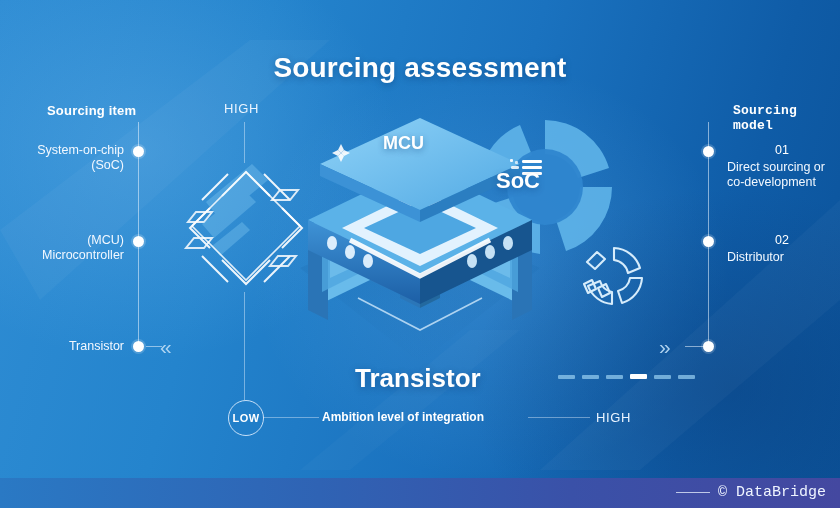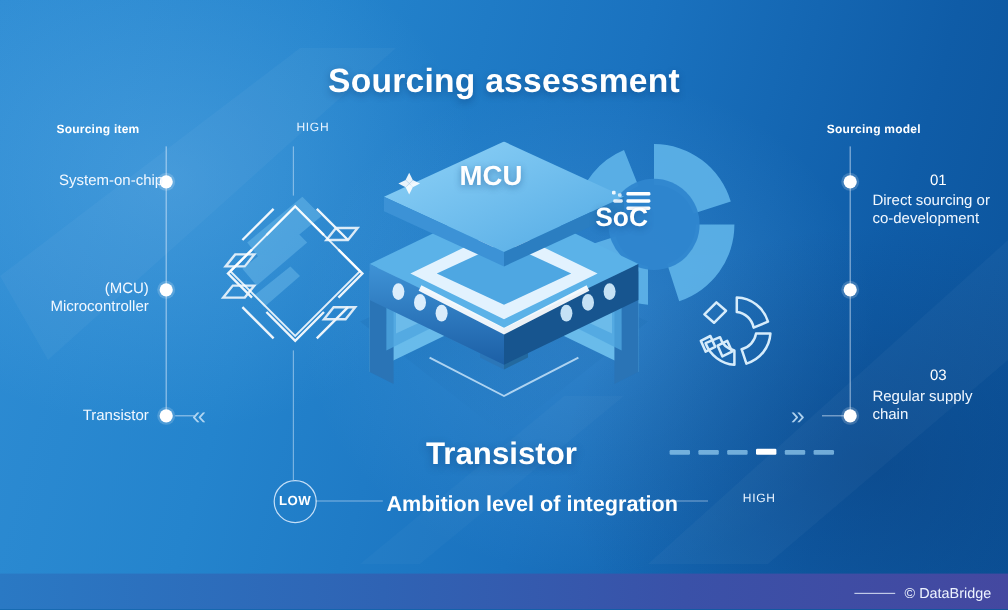--- a/index.html
+++ b/index.html
@@ -24,22 +24,22 @@
 
   
   .title{
     position:absolute;left:0;right:0;top:52px;text-align:center;
     font-size:28px;font-weight:bold;color:#ffffff;letter-spacing:.2px;
     text-shadow:0 2px 6px rgba(0,40,90,.35);
   }
 
   
   .lbl{position:absolute;color:#ffffff;}
-  .hdr{font-size:10px;font-weight:bold;letter-spacing:.2px;}
-  .axis-cap{font-size:10px;color:#eaf4ff;letter-spacing:.6px;margin-left:23px;}
+  .hdr{font-size:13px;font-weight:bold;letter-spacing:.2px;}
+  .axis-cap{font-size:13px;color:#eaf4ff;letter-spacing:.6px;}
 
   
   .tl-line{position:absolute;background:rgba(233,244,255,.55);}
   .dot{position:absolute;width:11px;height:11px;border-radius:50%;
        background:#ffffff;box-shadow:0 0 0 2px rgba(255,255,255,.18);}
   .left-item{position:absolute;text-align:right;font-size:12.5px;line-height:15px;color:#f2f8ff;}
 
   
   .right-item{position:absolute;text-align:left;font-size:12.5px;line-height:15px;color:#f2f8ff;}
   .right-num{display:block;margin-bottom:2px;color:#ffffff;margin-left:48px;}
@@ -48,48 +48,48 @@
   .chev{position:absolute;color:#bcdcf5;font-size:21px;line-height:1;opacity:.92;}
 
   
   .low-circle{
     position:absolute;width:34px;height:34px;border-radius:50%;
     border:1.4px solid rgba(226,240,255,.85);
     color:#ffffff;font-size:11px;font-weight:bold;letter-spacing:.4px;
     display:flex;align-items:center;justify-content:center;
   }
   .axis-title{
-    position:absolute;font-size:18px;font-weight:bold;color:#ffffff;white-space:nowrap;text-align:center;
+    position:absolute;font-size:12px;font-weight:bold;color:#ffffff;white-space:nowrap;text-align:center;
   }
   .transistor{
     position:absolute;font-size:26px;font-weight:bold;color:#ffffff;
     text-shadow:0 2px 7px rgba(0,40,90,.35);white-space:nowrap;
   }
   .dashrow{position:absolute;display:flex;gap:7px;align-items:center;}
   .dash{width:17px;height:4px;border-radius:1px;background:rgba(150,205,240,.72);}
   .dash.on{background:#ffffff;height:5px;}
 
   
   .mcu-text{
-    position:absolute;font-size:23px;font-weight:bold;color:#ffffff;
+    position:absolute;font-size:18px;font-weight:bold;color:#ffffff;
     text-shadow:0 2px 6px rgba(10,60,120,.45);
   }
   .soc-text{
     position:absolute;font-size:22px;font-weight:bold;color:#ffffff;
     text-shadow:0 2px 6px rgba(10,60,120,.45);
   }
 
   
   .footer{
     position:absolute;left:0;right:0;bottom:0;height:30px;
     background:linear-gradient(90deg,#2a79c4 0%,#2f63b4 38%,#3a51a8 68%,#4448a0 100%);
   }
   .credit{
-    position:absolute;right:14px;bottom:7px;color:#eef4ff;font-size:12px;
-    display:flex;align-items:center;gap:8px;
+    position:absolute;right:14px;bottom:7px;color:#eef4ff;font-size:15px;
+    display:flex;align-items:center;gap:8px;font-family:Liberation Mono, monospace;
   }
   .credit-rule{display:inline-block;width:34px;height:1px;background:rgba(235,243,255,.75);}
   svg{display:block;}
   .abs{position:absolute;}
 </style>
 </head>
 <body>
 
 <div id="stage">
 
@@ -102,55 +102,55 @@
     <polygon points="540,470 840,200 840,300 640,470" fill="rgba(255,255,255,0.030)"></polygon>
     <polygon points="300,470 470,330 520,330 350,470" fill="rgba(255,255,255,0.025)"></polygon>
   </svg>
 
   <div class="title">Sourcing assessment</div>
 
   <div class="lbl hdr" style="left:47px;top:103px;">Sourcing item</div>
   <div class="tl-line" style="left:138px;top:122px;width:1.4px;height:228px;"></div>
 
   <div class="dot" style="left:133px;top:146px;"></div>
-  <div class="left-item" style="left:12px;top:143px;width:124px;text-align:right;">
+  <div class="left-item" style="left:0px;top:143px;width:124px;text-align:right;">
     <div>System-on-chip</div>
+    <div>(SoC)</div>
   </div>
 
   <div class="dot" style="left:133px;top:236px;"></div>
   <div class="left-item" style="left:0px;top:233px;width:124px;">
     <div>(MCU)</div>
     <div>Microcontroller</div>
   </div>
 
   <div class="dot" style="left:133px;top:341px;"></div>
   <div class="left-item" style="left:0px;top:339px;width:124px;">
     <div>Transistor</div>
   </div>
   <div class="tl-line" style="left:146px;top:346px;width:16px;height:1.2px;"></div>
   <div class="chev" style="left:160px;top:336px;">«</div>
 
-  <div class="lbl hdr" style="left:689px;top:103px;">Sourcing model</div>
+  <div class="lbl hdr" style="left:733px;top:103px;font-family:Liberation Mono, monospace;">Sourcing model</div>
   <div class="tl-line" style="left:708px;top:122px;width:1.4px;height:228px;"></div>
 
   <div class="dot" style="left:703px;top:146px;"></div>
   <div class="right-item" style="left:727px;top:143px;width:110px;">
     <span class="right-num">01</span>
     <div>Direct sourcing or</div>
     <div>co-development</div>
   </div>
 
   <div class="dot" style="left:703px;top:236px;"></div>
+  <div class="right-item" style="left:727px;top:233px;width:110px;">
+    <span class="right-num">02</span>
+    <div>Distributor</div>
+  </div>
 
   <div class="dot" style="left:703px;top:341px;"></div>
-  <div class="right-item" style="left:727px;top:306px;width:112px;">
-    <span class="right-num">03</span>
-    <div>Regular supply</div>
-    <div>chain</div>
-  </div>
   <div class="tl-line" style="left:685px;top:346px;width:18px;height:1.2px;"></div>
   <div class="chev" style="left:659px;top:336px;">»</div>
 
   <div class="lbl axis-cap" style="left:224px;top:101px;">HIGH</div>
   <div class="tl-line" style="left:244px;top:122px;width:1.2px;height:41px;opacity:.8;"></div>
   <div class="tl-line" style="left:244px;top:292px;width:1.2px;height:108px;opacity:.8;"></div>
 
   <svg class="abs" style="left:172px;top:150px;" width="148" height="150">
     <g fill="none" stroke="#ffffff" stroke-width="2" opacity=".92">
       <polyline points="50,46 74,22 98,46"></polyline>

